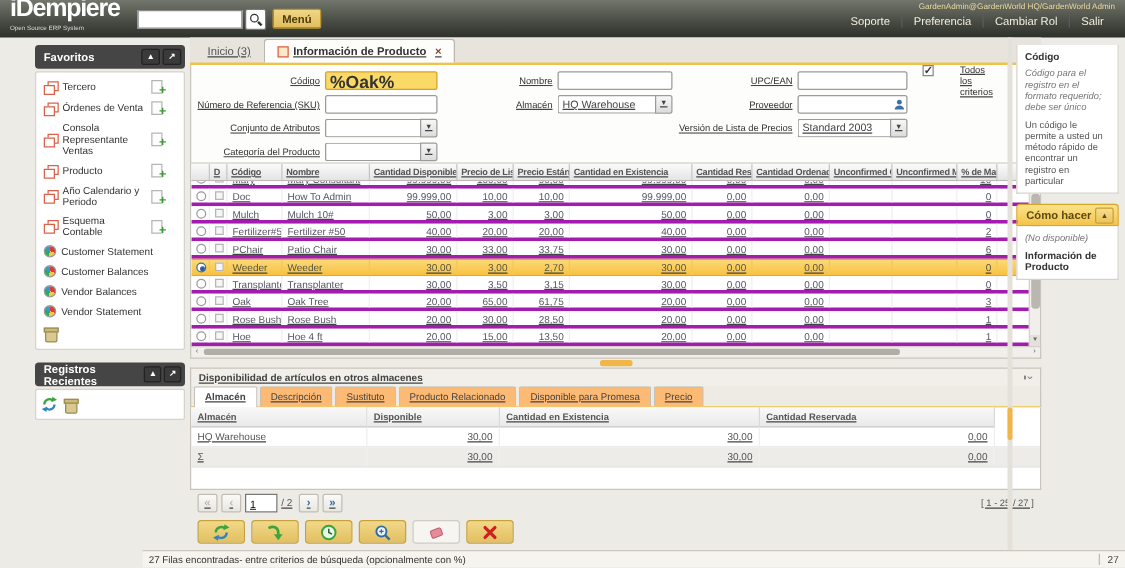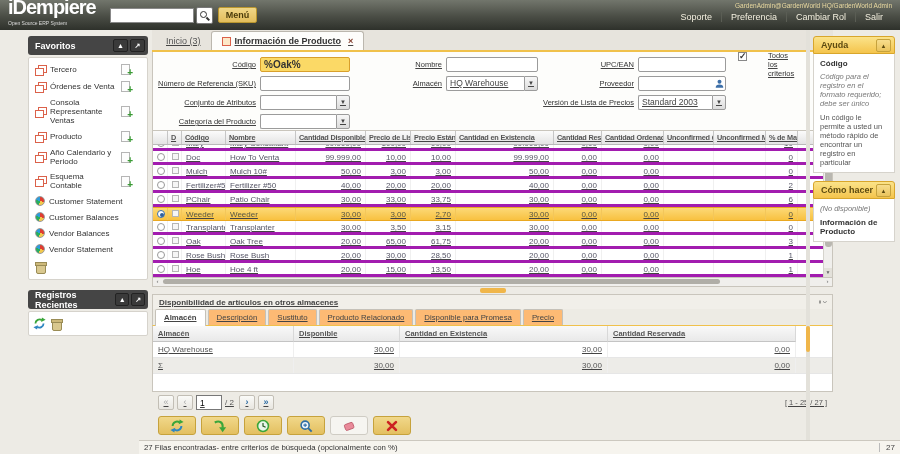--- a/index.html
+++ b/index.html
@@ -57,21 +57,21 @@
   .tab-icon::before { content:''; position:absolute; inset:0; border:1.3px solid #db614a; background:#fde8c8; }
   .tab-close { color:#803a2a; font-weight:bold; font-size:9px; margin-left:3px; cursor:pointer; }
 
   
   .formarea { height:79px; background:#fdfdfb; border:1px solid #c9c5bc; border-top:none; position:relative; padding-top:3px; }
   .frow { display:flex; align-items:center; height:19px; }
   .flabel { font-size:7.5px; color:#333; text-align:right; padding-right:4px; white-space:nowrap; overflow:hidden; }
   .fl1 { width:107px; } .fl2 { width:96px; } .fl3 { width:100px; }
   .ff1 { width:90px; } .ff2 { width:92px; } .ff3 { width:88px; }
   .ff1,.ff2,.ff3 { position:relative; }
-  .finput { width:100%; height:15px; border:1px solid #9b9b9b; border-radius:2px; font-size:10px; padding:0 3px; background:#fff; font-family:"Liberation Sans",sans-serif; }
+  .finput { width:100%; height:15px; border:1px solid #9b9b9b; border-radius:2px; font-size:14px; padding:0 3px; background:#fff; font-family:"Liberation Sans",sans-serif; }
   .finput.mandatory { background:#fbd966; border-color:#d89f2b; color:#333; font-weight:bold; }
   .combo { display:flex; height:15px; }
   .combo .cval { flex:1; border:1px solid #9b9b9b; border-right:none; border-radius:2px 0 0 2px; background:#fff; font-size:8.5px; padding:0 3px; line-height:13px; white-space:nowrap; overflow:hidden; }
   .combo .cbtn { width:14px; background:linear-gradient(#f7f7f7,#dcdcdc); border:1px solid #9b9b9b; border-radius:0 2px 2px 0; font-size:6px; color:#444; text-align:center; line-height:13px; cursor:pointer; }
   .person-ic { position:absolute; right:2px; top:3px; width:9px; height:9px; }
   .allcrit { margin-left:12px; display:flex; gap:21px; width:52px; }
   .cbox { width:9px; height:9px; border:1px solid #888; background:#fff; position:relative; flex:0 0 9px; margin-top:1px; cursor:pointer; }
   .cbox.checked::after { content:'✓'; position:absolute; left:0px; top:-2px; font-size:9px; color:#333; font-weight:bold; }
   .allcrit .lbl { font-size:7.5px; color:#333; line-height:9px; }
   .collapse-ch { position:absolute; right:8px; top:3px; font-size:10px; color:#555; font-weight:bold; transform:rotate(90deg); cursor:pointer; line-height:8px; }
@@ -123,21 +123,21 @@
   .pager { height:21px; display:flex; align-items:center; padding:0 6px; gap:3px; }
   .pg-btn { width:16px; height:15px; border:1px solid #c2beb5; border-radius:2px; background:linear-gradient(#fafaf8,#e8e6e0); text-align:center; line-height:13px; font-size:9px; color:#aaa; cursor:pointer; }
   .pg-btn.on { color:#2e6da4; font-weight:bold; }
   .pg-input { width:26px; height:15px; border:1px solid #777; font-size:8.5px; text-align:left; padding:0 3px; font-family:"Liberation Sans",sans-serif; }
   .pg-of { font-size:8px; color:#555; margin-right:2px; }
   .pg-range { margin-left:auto; font-size:7.5px; color:#555; }
   .btnbar { height:25px; display:flex; align-items:center; padding:0 6px; gap:5px; }
   .tool-btn { width:38px; height:19px; background:linear-gradient(#f1d88a,#e3bf60); border:1px solid #c6a23c; border-radius:3px; display:flex; align-items:center; justify-content:center; cursor:pointer; }
   .tool-btn.disabled { background:#f6f5f1; border-color:#cfccc4; }
   .tool-btn svg { width:14px; height:14px; }
-  .statusbar { position:absolute; left:139px; right:0; bottom:0; height:14px; background:#f6f4ee; border-top:1px solid #ccc8bf; display:flex; align-items:center; padding:0 5px; }
+  .statusbar { position:absolute; left:114px; right:0; bottom:0; height:14px; background:#f6f4ee; border-top:1px solid #ccc8bf; display:flex; align-items:center; padding:0 5px; }
   .statusbar .txt { flex:1; font-size:7.8px; color:#333; }
   .statusbar .cnt { font-size:8px; color:#444; border-left:1px solid #bbb; padding-left:6px; }
 
   
   .help-hd { background:linear-gradient(#fbe38a,#f4c44c); border:1px solid #d8a62c; border-radius:3px 3px 0 0; height:18px; display:flex; align-items:center; padding:0 3px 0 7px; }
   .help-hd .t { flex:1; font-weight:bold; font-size:9px; color:#5c4a11; }
   .help-btn { width:15px; height:13px; background:linear-gradient(#f7dd8d,#eac45d); border:1px solid #c6a23c; border-radius:2px; font-size:6px; color:#5c4a11; text-align:center; line-height:12px; cursor:pointer; }
   .help-bd { background:#fff; border:1px solid #d6d3cc; border-top:none; padding:5px 6px; font-size:7.5px; color:#555; }
   .help-bd .hhead { font-weight:bold; color:#333; font-size:8px; margin-bottom:4px; }
   .help-bd .ital { font-style:italic; color:#777; margin-bottom:5px; line-height:9px; }
@@ -344,21 +344,21 @@
             <span class="tc tr">0,00</span>
             <span class="tc tr">0,00</span>
             <span class="tc tr"></span>
             <span class="tc tr"></span>
             <span class="tc tr">10</span>
           </div>
             <div class="grid-cols trow">
             <span class="tc"><span class="radio"></span></span>
             <span class="tc"><span class="rcbx"></span></span>
             <span class="tc">Doc</span>
-            <span class="tc">How To Venta</span>
+            <span class="tc">How To Admin</span>
             <span class="tc tr">99.999,00</span>
             <span class="tc tr">10,00</span>
             <span class="tc tr">10,00</span>
             <span class="tc tr">99.999,00</span>
             <span class="tc tr">0,00</span>
             <span class="tc tr">0,00</span>
             <span class="tc tr"></span>
             <span class="tc tr"></span>
             <span class="tc tr">0</span>
           </div>
@@ -582,24 +582,20 @@
           </svg>
         </span>
     </div>
   </div>
 
   <div class="vsplit">
       <span class="grip"></span>
     </div>
 
   <div class="rsidebar">
-    <div class="help-hd">
-      <span class="t">Ayuda</span>
-      <span class="help-btn">▲</span>
-    </div>
     <div class="help-bd">
       <div class="hhead">Código</div>
       <div class="ital">Código para el registro en el formato requerido; debe ser único</div>
       <div class="norm">Un código le permite a usted un método rápido de encontrar un registro en particular</div>
     </div>
     <div class="gap8"></div>
     <div class="help-hd">
       <span class="t">Cómo hacer</span>
       <span class="help-btn">▲</span>
     </div>

